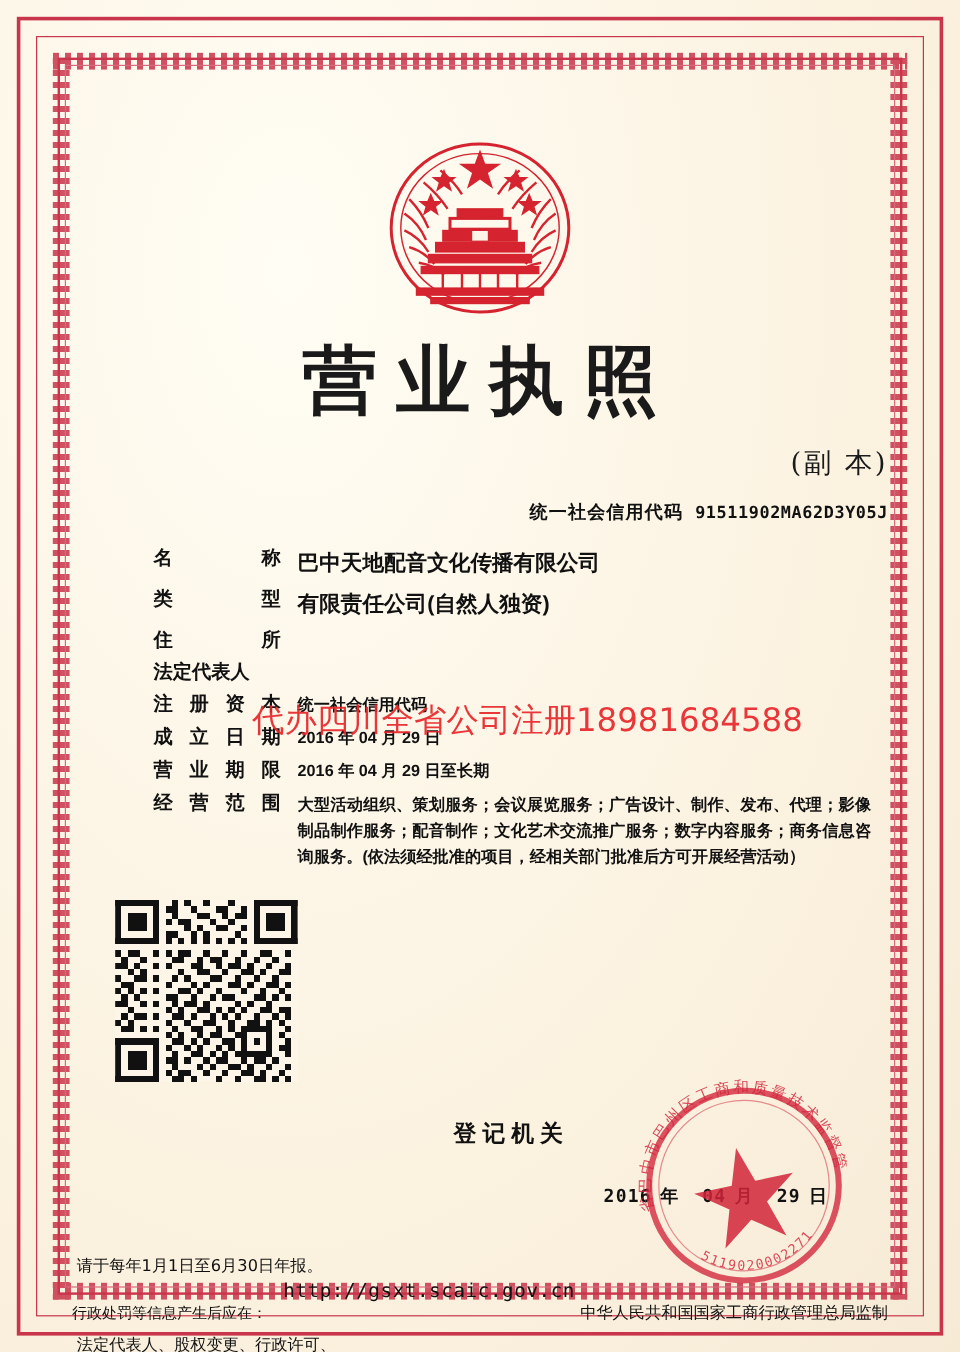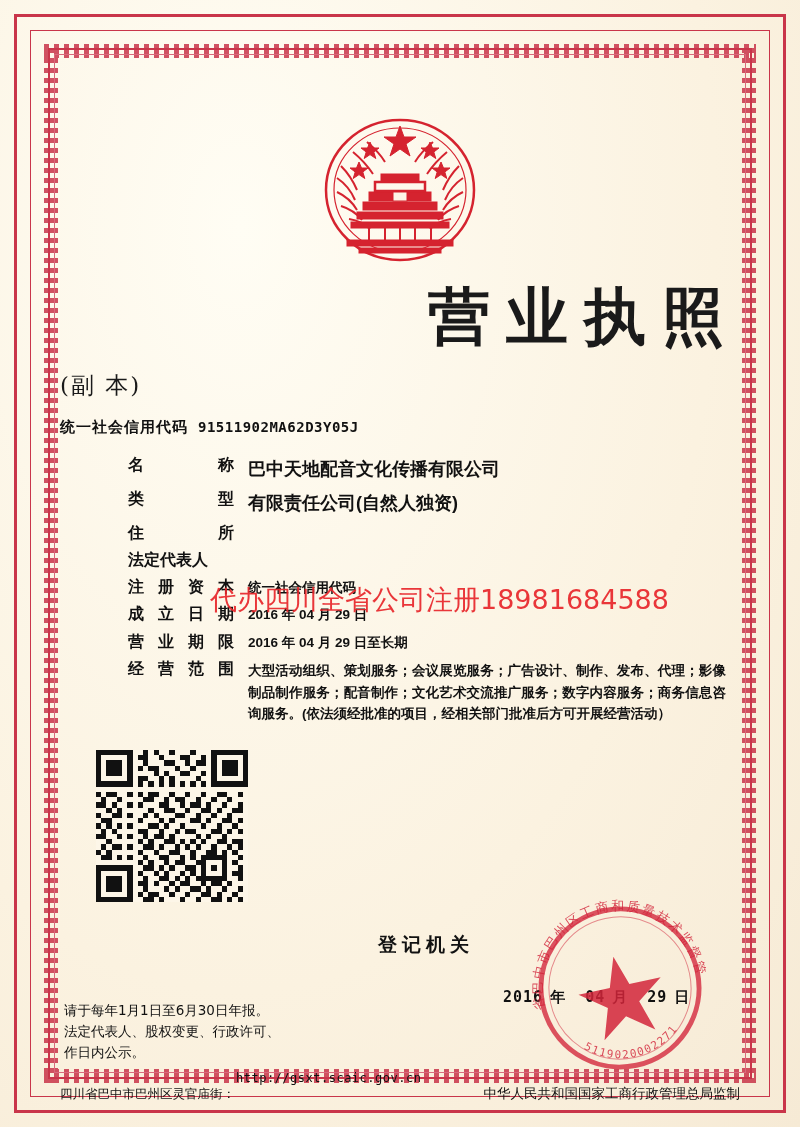--- a/index.html
+++ b/index.html
@@ -71,43 +71,43 @@
     transform: translateX(-50%);
     top: 46px;
     width: 170px;
     height: 160px;
   }
 
   .title {
     position: absolute;
     top: 215px;
     left: 0; right: 0;
-    text-align: right;
+    text-align: center;
     font-family: "DejaVu Serif", "Liberation Serif", serif;
     font-size: 62px;
     font-weight: bold;
     letter-spacing: 16px;
     color: #1a1a1a;
     text-indent: 16px;
   }
   .subtitle {
     position: absolute;
     top: 310px;
     left: 0; right: 0;
-    text-align: left;
+    text-align: right;
     font-family: "DejaVu Serif", "Liberation Serif", serif;
     font-size: 23px;
     color: #1a1a1a;
     letter-spacing: 2px;
   }
   .credit-code {
     position: absolute;
     top: 358px;
     left: 0; right: 0;
-    text-align: left;
+    text-align: right;
     font-size: 15px;
     font-weight: bold;
     color: #111;
     letter-spacing: 1px;
   }
   .credit-code .code-val {
     font-family: "DejaVu Sans Mono", monospace;
     letter-spacing: 0.5px;
     margin-left: 10px;
     font-size: 14px;
@@ -210,34 +210,34 @@
   .notice {
     position: absolute;
     left: 4px;
     top: 940px;
     width: 250px;
     font-size: 13.5px;
     line-height: 1.55;
     color: #111;
     font-family: "DejaVu Sans", sans-serif;
   }
-  .notice div { white-space: nowrap; }
+  .notice div { white-space: nowrap; margin-top: 45px; }
 
   .footer-left {
     position: absolute;
     left: 0px;
     bottom: -36px;
     font-size: 12.5px;
     color: #111;
   }
   .footer-url {
     position: absolute;
     left: 176px;
     bottom: -18px;
-    font-size: 12px;
+    font-size: 16px;
     font-family: "DejaVu Sans Mono", monospace;
     letter-spacing: 0.5px;
     color: #111;
   }
   .footer-right {
     position: absolute;
     right: 0px;
     bottom: -36px;
     font-size: 13.5px;
     color: #111;
@@ -644,18 +644,18 @@
         <polygon points="90,58 100,88 132,88 106,107 116,138 90,119 64,138 74,107 48,88 80,88" fill="#d2243a" opacity="0.85"></polygon>
       </svg>
     </div>
 
     <div class="notice">
       <div>请于每年1月1日至6月30日年报。</div>
       <div>法定代表人、股权变更、行政许可、</div>
       <div>作日内公示。</div>
     </div>
 
-    <div class="footer-left">四川省巴中市巴州区灵官庙街：</div>
+    <div class="footer-left">行政处罚等信息产生后应在：</div>
     <div class="footer-url">http://gsxt.scaic.gov.cn</div>
     <div class="footer-right">中华人民共和国国家工商行政管理总局监制</div>
 
   </div>
 </div>
 
 </body></html>

